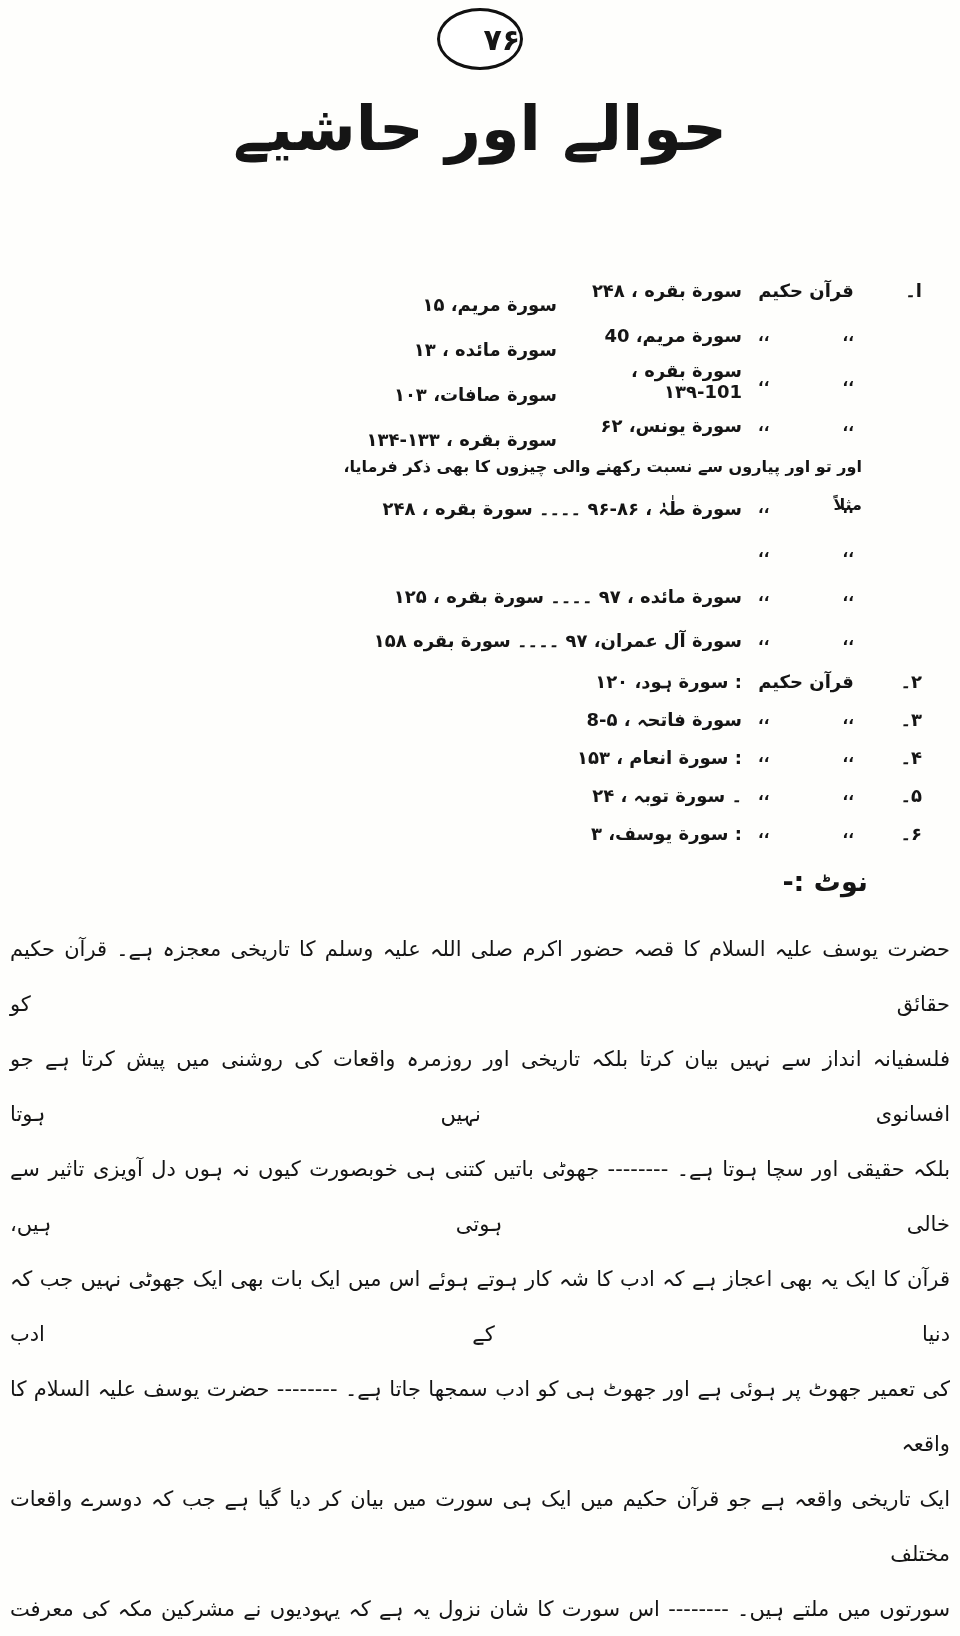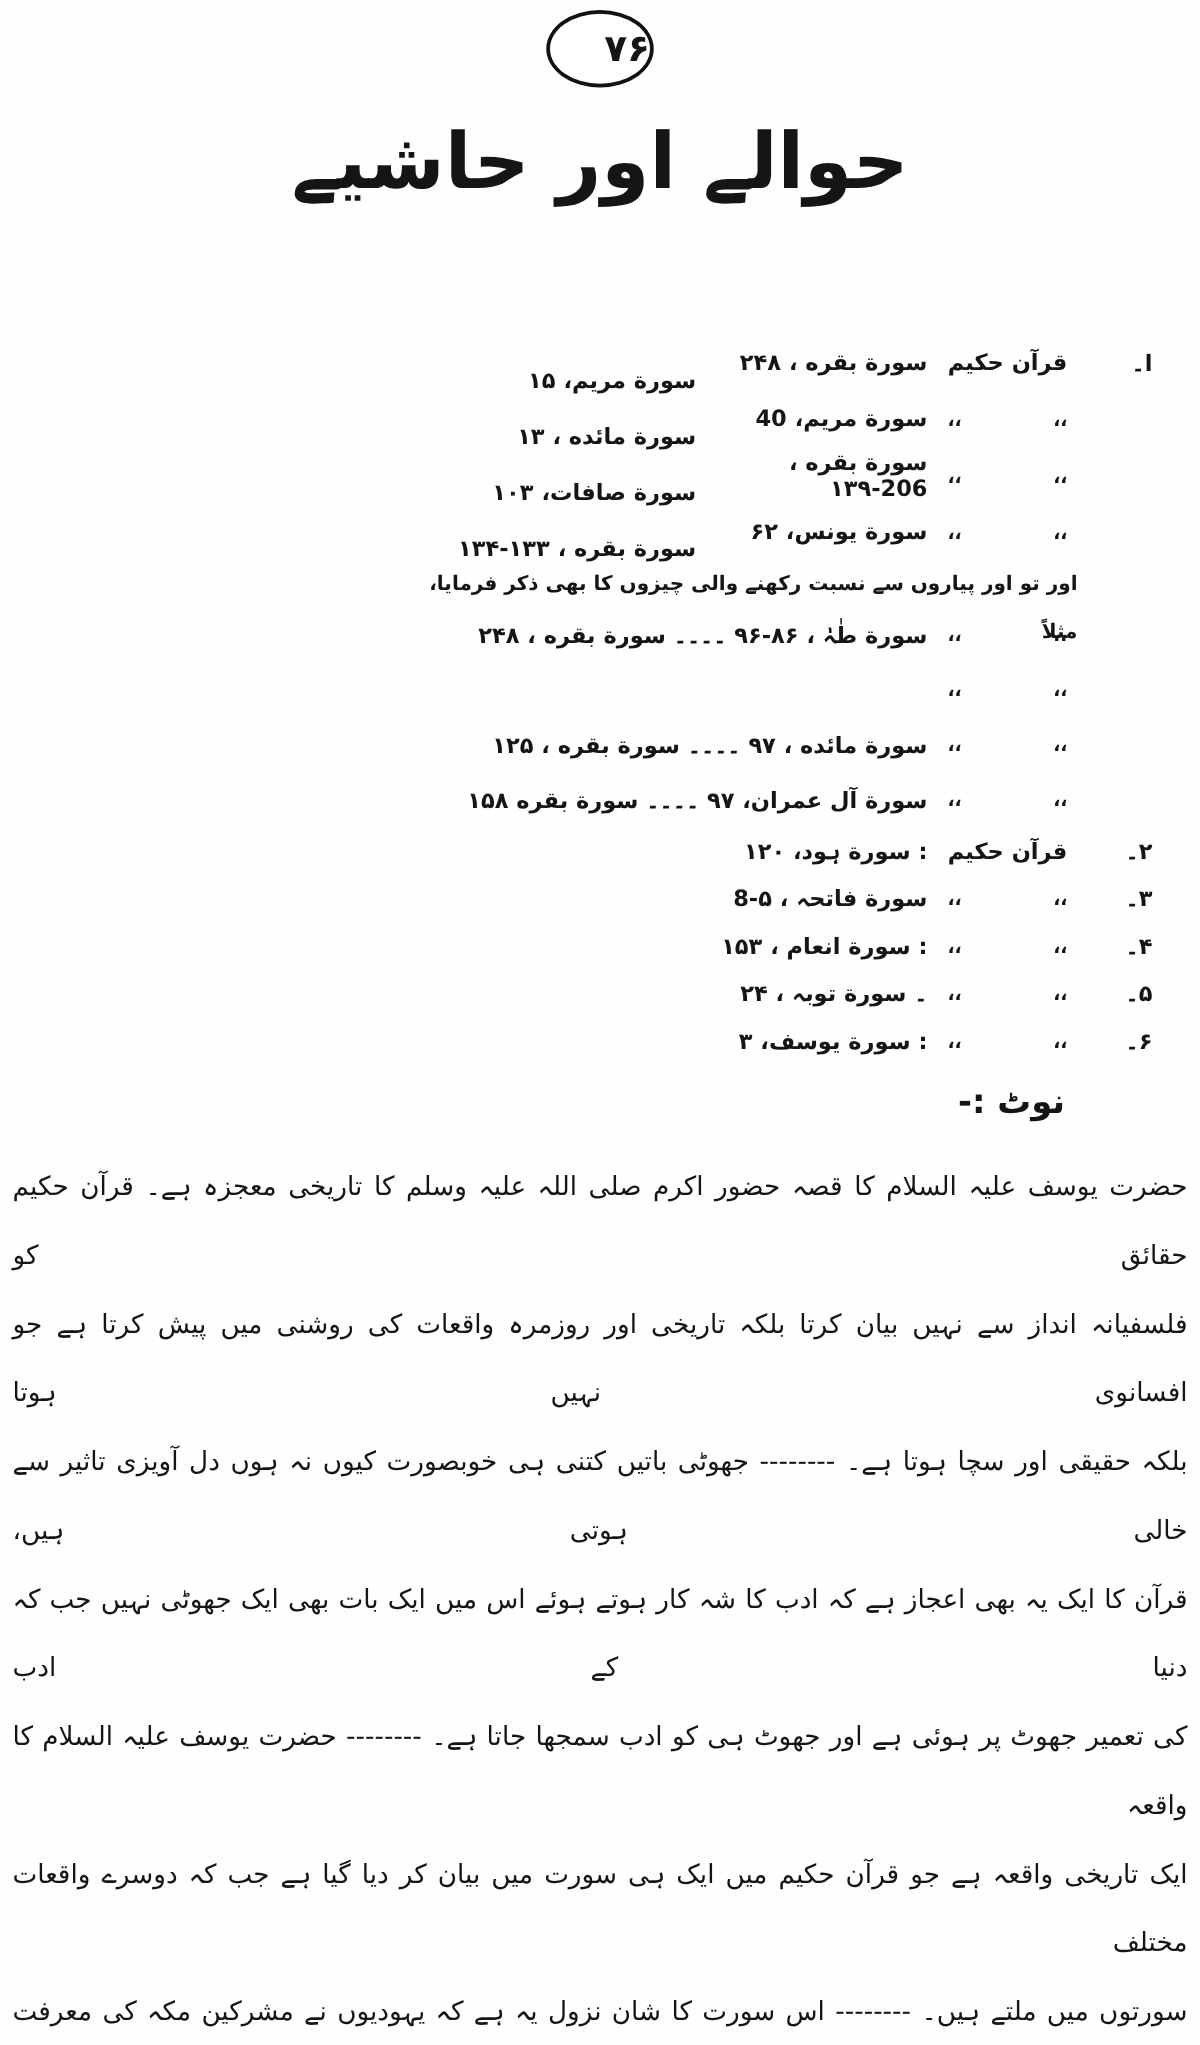--- a/index.html
+++ b/index.html
@@ -34,21 +34,21 @@
   .c-name.ditto{display:flex;justify-content:space-between;padding:0 16px;box-sizing:border-box;font-size:15px;}
   .c-mid{width:185px;flex:0 0 185px;}
   .c-left{width:220px;flex:0 0 220px;margin-top:28px;}
   .c-wide{width:405px;flex:0 0 405px;}
   .ref-interlude{
     height:38px;line-height:38px;font-size:16px;font-weight:600;
     padding-right:60px;
   }
   
   .note-heading{
-    position:absolute;top:866px;right:108px;
+    position:absolute;top:866px;right:92px;
     font-size:27px;font-weight:bold;
   }
   
   .body-text{
     position:absolute;top:922px;right:10px;left:10px;
     font-size:21px;line-height:55px;font-weight:500;
   }
   .body-line{
     text-align:justify;text-align-last:justify;
     white-space:normal;
@@ -83,21 +83,21 @@
       <span class="c-mid">سورة مریم، 40</span>
       <span class="c-left">سورة مائده ، ۱۳</span>
     </div>
 
     <div class="ref-row">
       <span class="c-num"></span>
       <span class="c-name ditto">
         <span>،،</span>
         <span>،،</span>
       </span>
-      <span class="c-mid">سورة بقره ، 206-۱۳۹</span>
+      <span class="c-mid">سورة بقره ، 101-۱۳۹</span>
       <span class="c-left">سورة صافات، ۱۰۳</span>
     </div>
 
     <div class="ref-row">
       <span class="c-num"></span>
       <span class="c-name ditto">
         <span>،،</span>
         <span>،،</span>
       </span>
       <span class="c-mid">سورة یونس، ۶۲</span>

